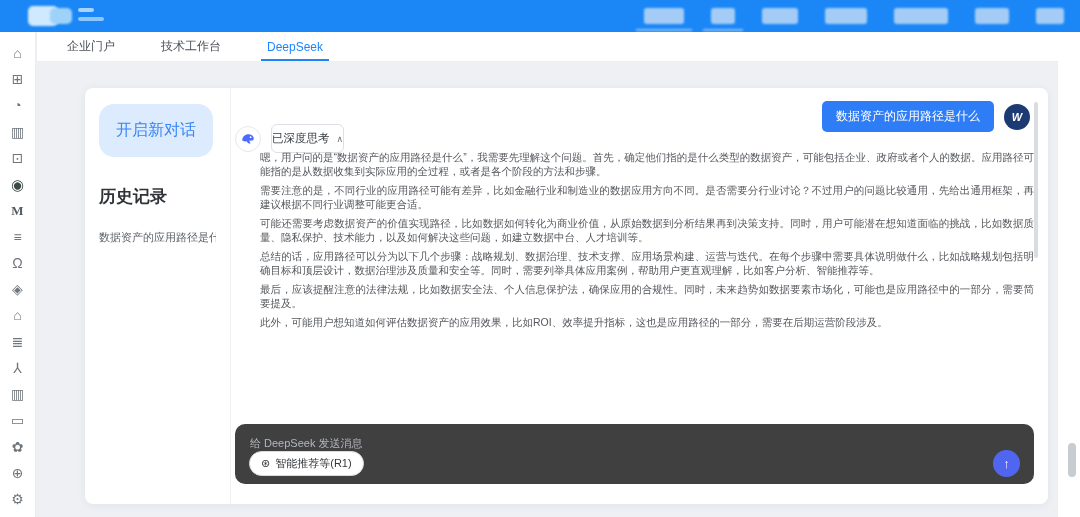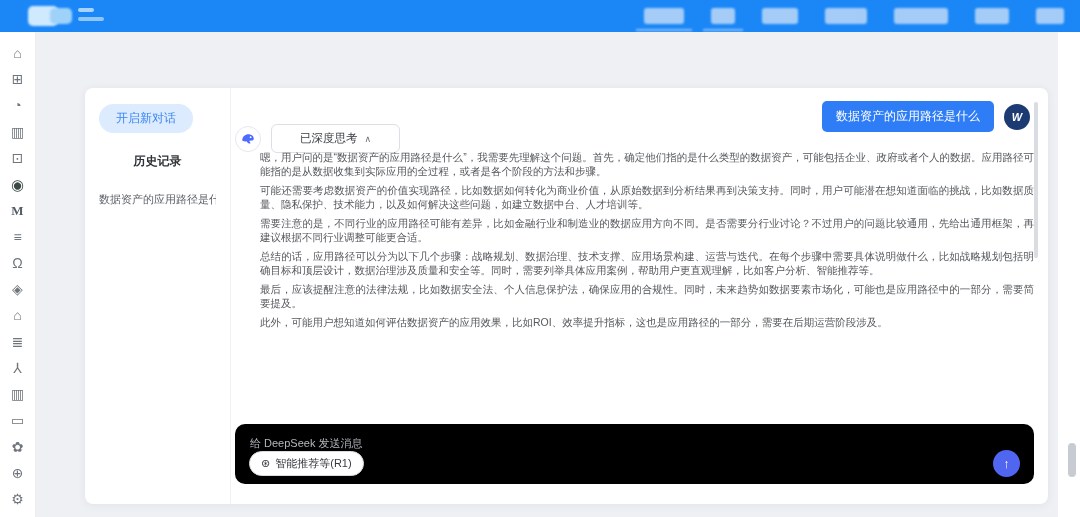--- a/index.html
+++ b/index.html
@@ -36,39 +36,39 @@
 
   
   .content { position:absolute; left:37px; top:62px; width:1021px; height:455px; background:#eef0f4; }
   .right-gutter { position:absolute; left:1058px; top:32px; width:22px; height:485px; background:#ffffff; }
   .page-scroll-thumb { position:absolute; left:10px; top:411px; width:8px; height:34px; border-radius:4px; background:#c7ccd2; }
 
   .card { position:absolute; left:48px; top:26px; width:963px; height:416px; background:#ffffff; border-radius:8px; box-shadow:0 1px 8px rgba(30,50,90,.07); }
 
   
   .history { position:absolute; left:0; top:0; width:146px; height:100%; border-right:1px solid #f0f1f3; padding:16px 14px; }
-  .new-chat { display:inline-block; background:#dcebfe; color:#3a86f5; border:none; border-radius:15px; font-size:12px; padding:6px 17px; cursor:pointer; font-family:inherit; }
-  .history h3 { font-size:12px; color:#2f3338; margin-top:20px; font-weight:bold;text-align:center; }
+  .new-chat { display:inline-block; background:#dcebfe; color:#3a86f5; border:none; border-radius:15px; font-size:16px; padding:16px 17px; cursor:pointer; font-family:inherit; }
+  .history h3 { font-size:17px; color:#2f3338; margin-top:28px; font-weight:bold; }
   .history-item { font-size:11px; color:#5c6168; margin-top:22px; cursor:pointer; white-space:nowrap; overflow:hidden; }
 
   
   .chat { position:absolute; left:146px; top:0; width:817px; height:100%; }
   .user-row { position:absolute; top:13px; right:18px; display:flex; align-items:center; gap:10px; }
   .user-bubble { background:#2e7df6; color:#ffffff; font-size:12px; padding:7px 14px; border-radius:5px; }
   .user-avatar { width:26px; height:26px; border-radius:50%; background:#1c3b72; color:#ffffff; display:flex; align-items:center; justify-content:center; font-size:11px; font-weight:bold; font-style:italic; }
   .ai-row { position:absolute; top:36px; left:4px; display:flex; align-items:center; gap:10px; }
   .ai-avatar { width:26px; height:26px; border-radius:50%; background:#ffffff; border:1px solid #e4e8ef; display:flex; align-items:center; justify-content:center; }
-  .thought-btn { background:#ffffff; border:1px solid #dcdfe4; border-radius:6px; color:#3b4046; font-size:11.5px; padding:6px 28px; display:flex; align-items:center; gap:7px; cursor:pointer; font-family:inherit; }
+  .thought-btn { background:#ffffff; border:1px solid #dcdfe4; border-radius:6px; color:#3b4046; font-size:11.5px; padding:6px 0; display:flex; align-items:center; gap:7px; cursor:pointer; font-family:inherit; }
   .thought-btn .chev { font-size:9px; color:#6a6f76; }
   .paragraphs { position:absolute; left:29px; top:62px; width:774px; height:270px; overflow:hidden; }
   .paragraphs p { font-size:10.5px; line-height:14px; color:#55585d; text-align:justify; margin-bottom:5px; }
   .chat-scrollbar { position:absolute; right:10px; top:14px; width:4px; height:156px; border-radius:2px; background:#d9dce0; cursor:pointer; }
 
   
-  .composer { position:absolute; left:4px; top:336px; width:799px; height:60px; background:#000000; border-radius:10px; }
+  .composer { position:absolute; left:4px; top:336px; width:799px; height:60px; background:#404040; border-radius:10px; }
   .composer-input { position:absolute; left:0; top:0; right:0; height:28px; padding:9px 15px 0; cursor:text; }
   .composer-input .ph { font-size:11px; color:#b3b7be; }
   .r1-btn { position:absolute; left:14px; bottom:8px; background:#ffffff; border:1px solid #d8dbe0; border-radius:14px; font-size:11px; color:#34383d; padding:4px 11px; display:flex; align-items:center; gap:5px; cursor:pointer; font-family:inherit; }
   .r1-btn .r1-icon { font-size:11px; color:#2f3338; }
   .send-btn { position:absolute; right:14px; bottom:7px; width:27px; height:27px; border-radius:50%; background:#5166f0; border:none; color:#ffffff; font-size:13px; font-weight:bold; display:flex; align-items:center; justify-content:center; cursor:pointer; }
 </style>
 </head>
 <body>
 
 <div class="stage">
@@ -107,20 +107,27 @@
       <span class="side-icon ">⌂</span>
       <span class="side-icon ">≣</span>
       <span class="side-icon ">⅄</span>
       <span class="side-icon ">▥</span>
       <span class="side-icon ">▭</span>
       <span class="side-icon ">✿</span>
       <span class="side-icon ">⊕</span>
       <span class="side-icon ">⚙</span>
     </aside>
 
+  <div class="tabbar">
+    <div class="tabs" id="tabs">
+        <div class="tab">企业门户</div>
+        <div class="tab">技术工作台</div>
+        <div class="tab active">DeepSeek</div>
+      </div>
+  </div>
 
   <main class="content">
     <section class="card">
 
       <div class="history">
         <button class="new-chat">开启新对话</button>
         <h3>历史记录</h3>
         <div id="history-list">
             <div class="history-item">数据资产的应用路径是什么</div>
           </div>
@@ -141,22 +148,22 @@
             </svg>
           </div>
           <button class="thought-btn">
             <span>已深度思考</span>
             <span class="chev">∧</span>
           </button>
         </div>
 
         <div class="paragraphs" id="paragraphs">
             <p>嗯，用户问的是“数据资产的应用路径是什么”，我需要先理解这个问题。首先，确定他们指的是什么类型的数据资产，可能包括企业、政府或者个人的数据。应用路径可能指的是从数据收集到实际应用的全过程，或者是各个阶段的方法和步骤。</p>
+            <p>需要注意的是，不同行业的应用路径可能有差异，比如金融行业和制造业的数据应用方向不同。是否需要分行业讨论？不过用户的问题比较通用，先给出通用框架，再建议根据不同行业调整可能更合适。</p>
             <p>可能还需要考虑数据资产的价值实现路径，比如数据如何转化为商业价值，从原始数据到分析结果再到决策支持。同时，用户可能潜在想知道面临的挑战，比如数据质量、隐私保护、技术能力，以及如何解决这些问题，如建立数据中台、人才培训等。</p>
-            <p>需要注意的是，不同行业的应用路径可能有差异，比如金融行业和制造业的数据应用方向不同。是否需要分行业讨论？不过用户的问题比较通用，先给出通用框架，再建议根据不同行业调整可能更合适。</p>
             <p>总结的话，应用路径可以分为以下几个步骤：战略规划、数据治理、技术支撑、应用场景构建、运营与迭代。在每个步骤中需要具体说明做什么，比如战略规划包括明确目标和顶层设计，数据治理涉及质量和安全等。同时，需要列举具体应用案例，帮助用户更直观理解，比如客户分析、智能推荐等。</p>
             <p>最后，应该提醒注意的法律法规，比如数据安全法、个人信息保护法，确保应用的合规性。同时，未来趋势如数据要素市场化，可能也是应用路径中的一部分，需要简要提及。</p>
             <p>此外，可能用户想知道如何评估数据资产的应用效果，比如ROI、效率提升指标，这也是应用路径的一部分，需要在后期运营阶段涉及。</p>
           </div>
 
         <div class="chat-scrollbar"></div>
 
         <div class="composer">
           <div class="composer-input">
             <span class="ph">给 DeepSeek 发送消息</span>

